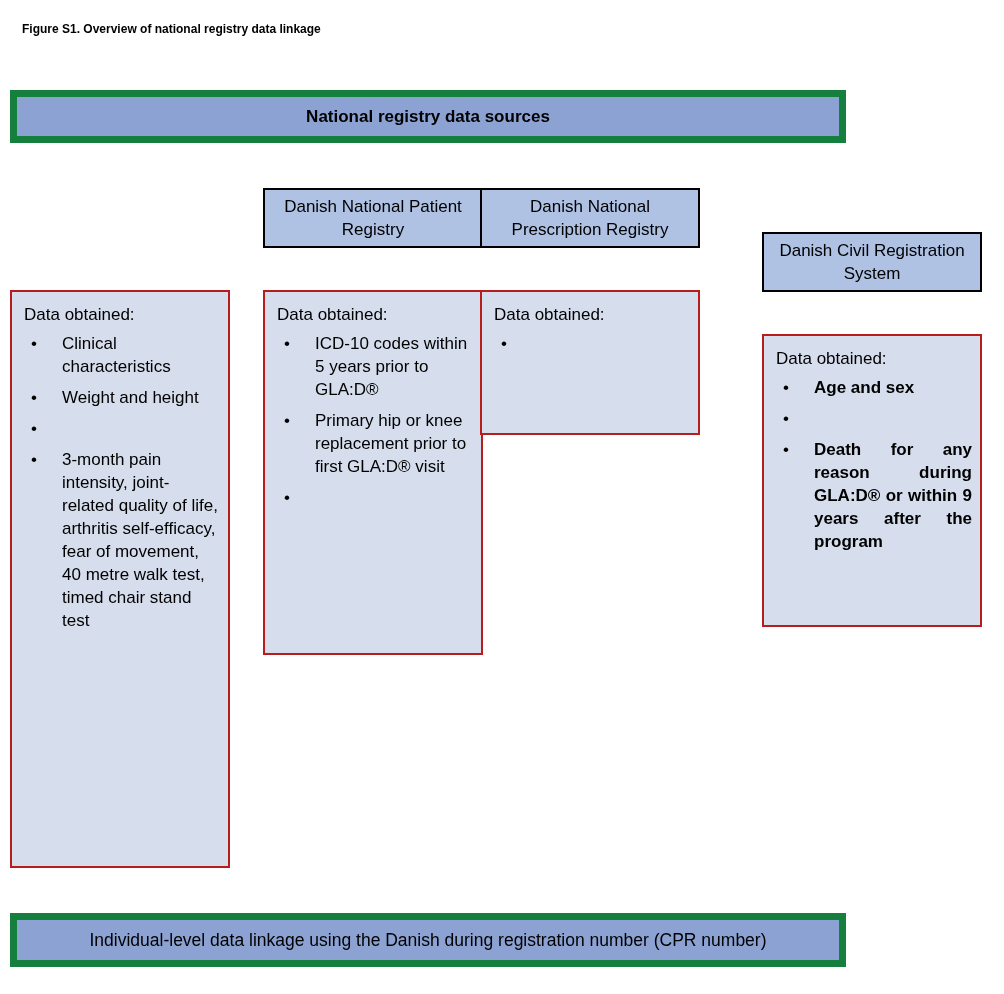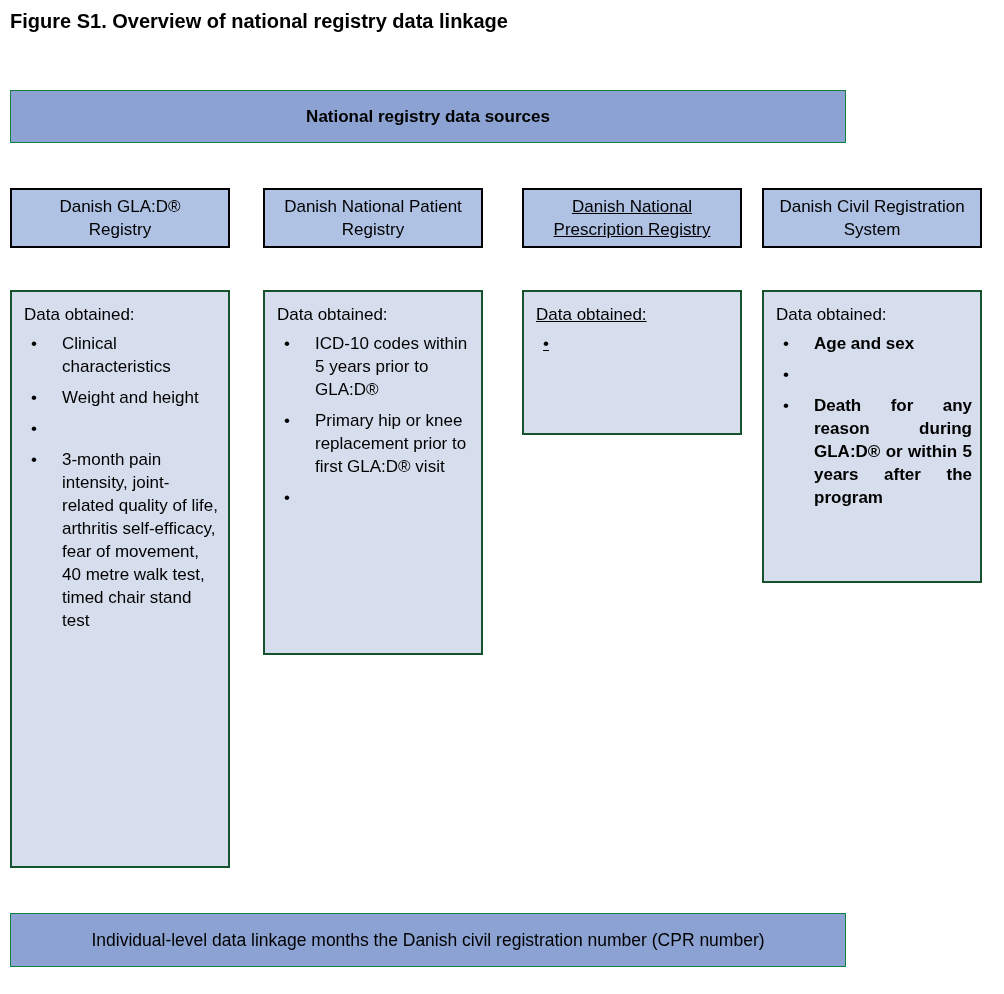--- a/index.html
+++ b/index.html
@@ -13,31 +13,31 @@
     position: relative;
     width: 1004px;
     height: 994px;
     background: #ffffff;
     overflow: hidden;
   }
   .fig-title {
     position: absolute;
     left: 10px;
     top: 10px;
-    font-size: 20px;
+    font-size: 12px;
     font-weight: bold;
-    margin: 0;
+    margin: 12px;
     white-space: nowrap;
   }
   .banner {
     position: absolute;
     left: 10px;
     width: 836px;
     box-sizing: border-box;
-    border: 1px solid #15803d;
+    border: 7px solid #15803d;
     background: var(--banner-fill, #8BA2D3);
     display: flex;
     align-items: center;
     justify-content: center;
     text-align: center;
     font-size: 17px;
   }
   .banner-top {
     top: 90px;
     height: 53px;
@@ -63,30 +63,30 @@
     text-align: center;
     font-size: 17px;
     line-height: 23px;
     padding: 0 14px;
   }
   .cbox {
     position: absolute;
     top: 290px;
     width: 220px;
     box-sizing: border-box;
-    border: 2px solid #14532d;
+    border: 2px solid #b91c1c;
     background: var(--content-fill, #D6DEEE);
     padding: 11px 8px 0 12px;
     font-size: 17px;
     line-height: 23px;
   }
   .x0 { left: 10px; }
   .x1 { left: 263px; }
-  .x2 { left: 522px; text-decoration: underline; }
-  .x3 { left: 762px; }
+  .x2 { left: 480px; }
+  .x3 { left: 762px; margin-top: 44px; }
   .cb0 { height: 578px; }
   .cb1 { height: 365px; }
   .cb2 { height: 145px; }
   .cb3 { height: 293px; }
   .data-heading {
     margin: 0 0 6px 0;
   }
   ul.bullets {
     list-style: none;
     margin: 0;
@@ -115,23 +115,20 @@
 <body>
 
 <div class="page">
 
   <h1 class="fig-title">Figure S1. Overview of national registry data linkage</h1>
 
   <div class="banner banner-top">
     <span>National registry data sources</span>
   </div>
 
-  <div class="hbox x0">
-    <span>Danish GLA:D® Registry</span>
-  </div>
   <div class="hbox x1">
     <span>Danish National Patient Registry</span>
   </div>
   <div class="hbox x2">
     <span>Danish National Prescription Registry</span>
   </div>
   <div class="hbox x3">
     <span>Danish Civil Registration System</span>
   </div>
 
@@ -187,22 +184,22 @@
     <ul class="bullets">
       <li>
         <span class="dot">•</span>
         <span class="btext">Age and sex</span>
       </li>
       <li>
         <span class="dot">•</span>
       </li>
       <li>
         <span class="dot">•</span>
-        <span class="btext">Death for any reason during GLA:D® or within 5 years after the program</span>
+        <span class="btext">Death for any reason during GLA:D® or within 9 years after the program</span>
       </li>
     </ul>
   </div>
 
   <div class="banner banner-bottom">
-    <span>Individual-level data linkage months the Danish civil registration number (CPR number)</span>
+    <span>Individual-level data linkage using the Danish during registration number (CPR number)</span>
   </div>
 
 </div>
 
 </body></html>

